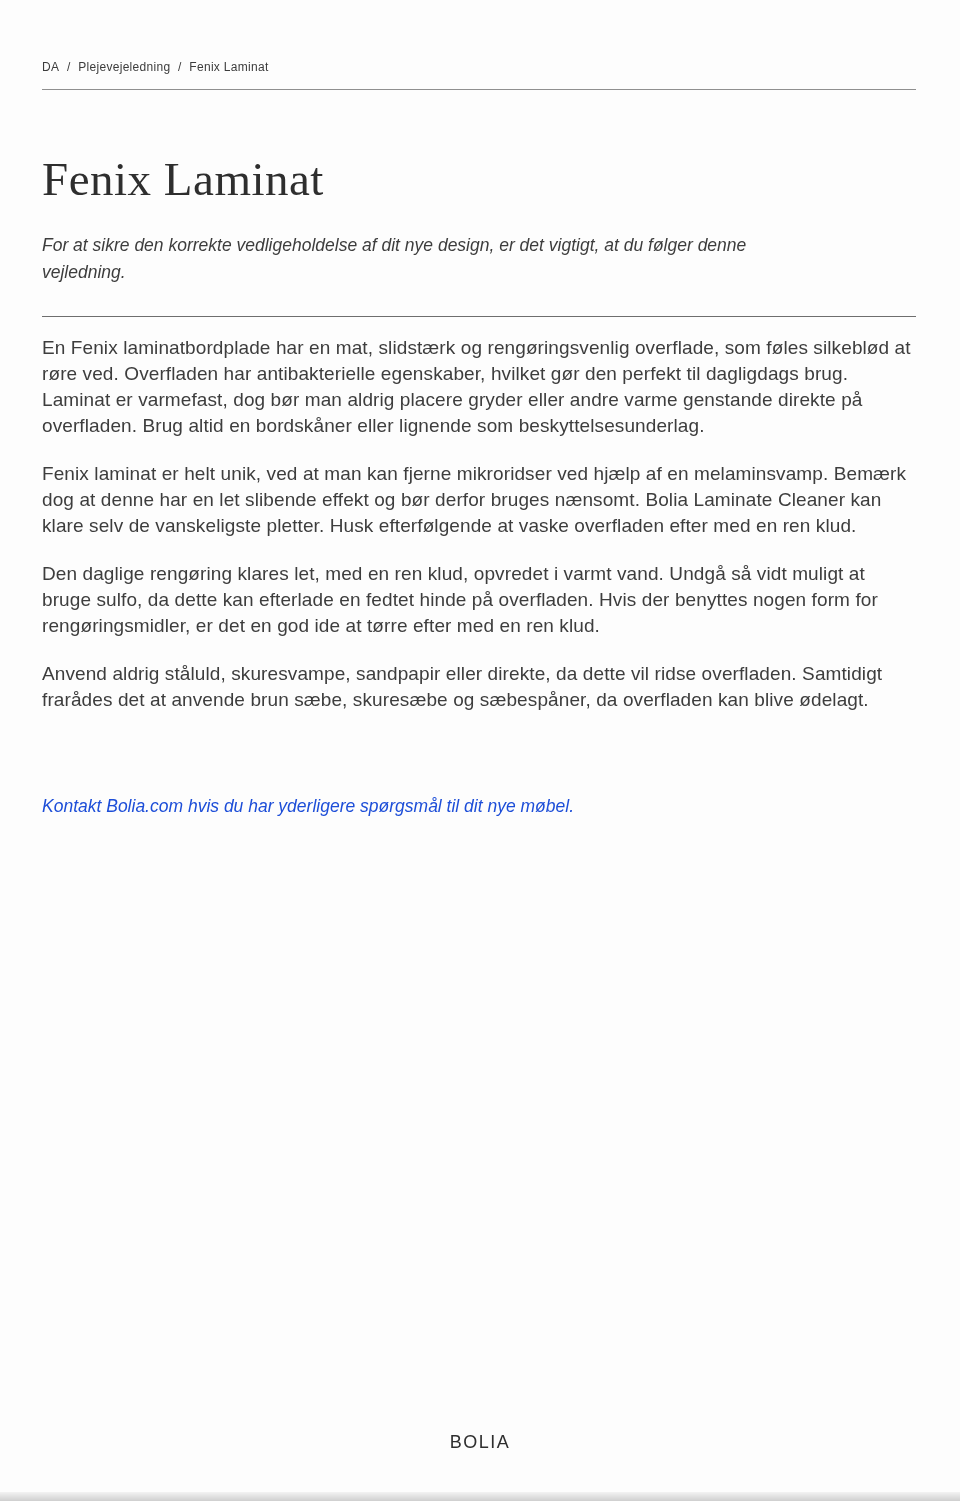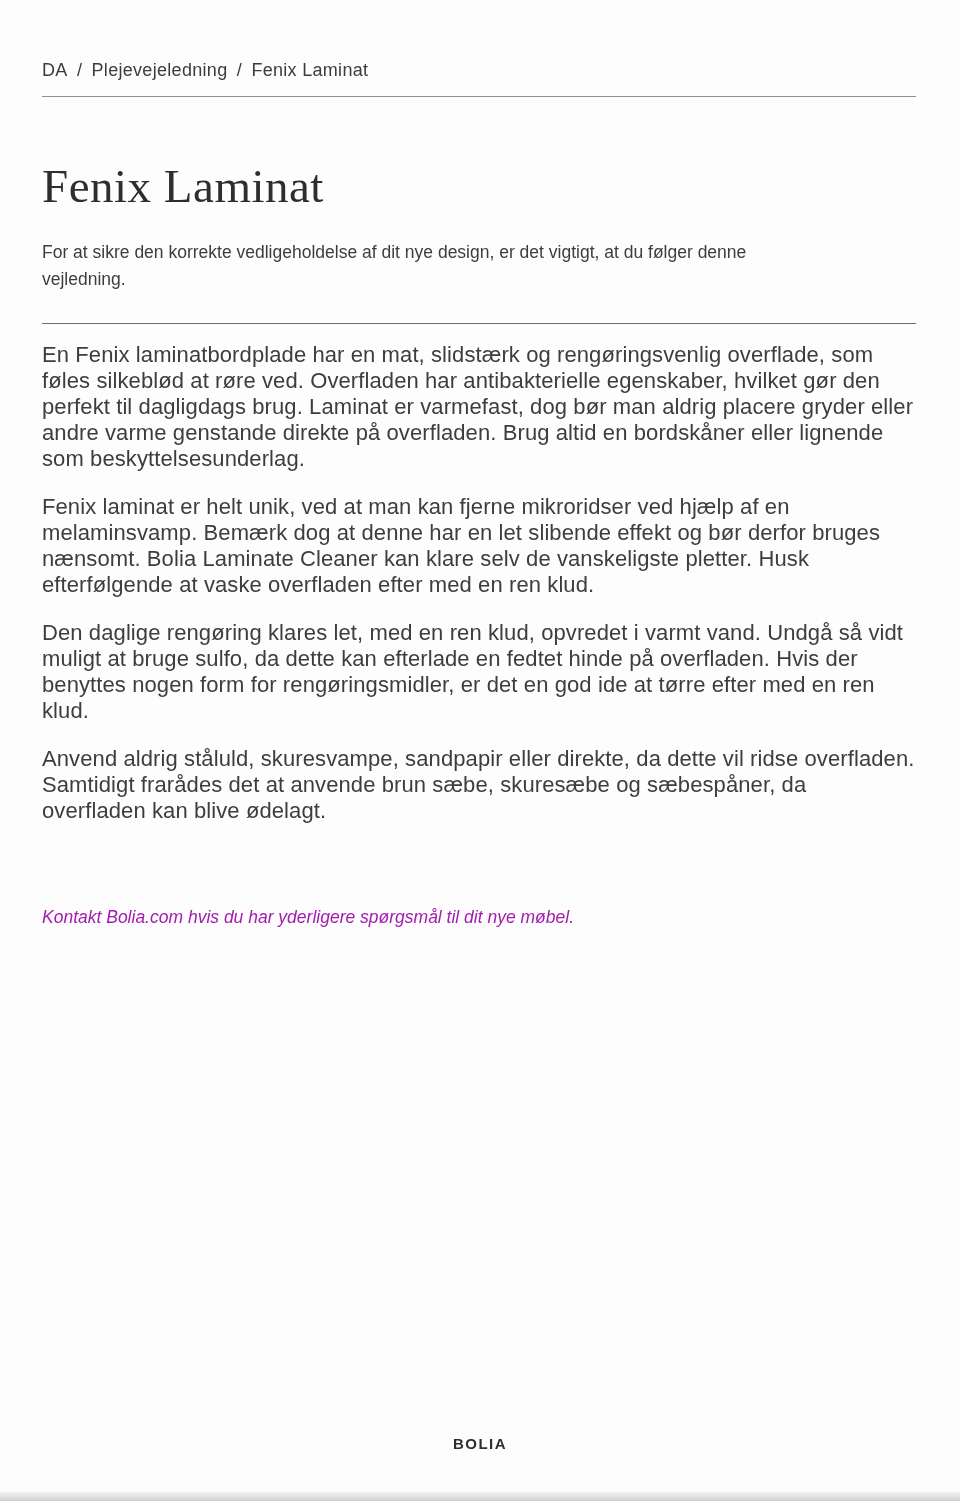--- a/index.html
+++ b/index.html
@@ -14,21 +14,21 @@
     font-family: "Liberation Sans", sans-serif;
     color: #3d3d3d;
     position: relative;
     overflow: hidden;
   }
   .page {
     padding: 60px 44px 0 42px;
   }
   
   .breadcrumb-row {
-    font-size: 18px;
+    font-size: 12px;
     letter-spacing: 0.3px;
     color: #3c3c3c;
     padding-bottom: 15px;
     border-bottom: 1px solid #8f8f8f;
   }
   .breadcrumb-row .crumb {
     margin-right: 4px;
   }
   .breadcrumb-row .sep {
     margin-right: 4px;
@@ -39,64 +39,65 @@
     font-family: "Liberation Serif", "DejaVu Serif", serif;
     font-weight: 400;
     font-size: 47px;
     letter-spacing: 0.5px;
     color: #2e2e2e;
     margin: 64px 0 0 0;
     line-height: 1.1;
   }
   
   .lead {
+    font-style: italic;
     font-size: 17.5px;
     line-height: 27px;
     color: #3d3d3d;
     max-width: 758px;
     margin: 26px 0 0 0;
   }
   
   hr.rule {
     border: none;
     border-top: 1px solid #6e6e6e;
     margin: 30px 0 0 0;
   }
   
   .body-text {
     margin-top: 18px;
     max-width: 874px;
   }
   .body-text p {
-    font-size: 22px;
+    font-size: 19px;
     line-height: 26px;
     letter-spacing: 0.1px;
     color: #3d3d3d;
     margin: 0 0 22px 0;
   }
   
   .contact {
     font-style: italic;
     font-size: 17.5px;
     line-height: 27px;
-    color: #a21caf;
+    color: #1d4ed8;
     margin: 80px 0 0 0;
     max-width: 874px;
   }
   
   footer.page-footer {
     position: absolute;
     left: 0;
     bottom: 48px;
     width: 100%;
     text-align: center;
   }
   footer.page-footer .brand {
-    font-size: 15px;
-    font-weight: bold;
+    font-size: 18px;
+    font-weight: normal;
     letter-spacing: 1.5px;
     color: #2f2f2f;
   }
   
   .page-edge {
     position: absolute;
     left: 0;
     bottom: 0;
     width: 100%;
     height: 9px;

